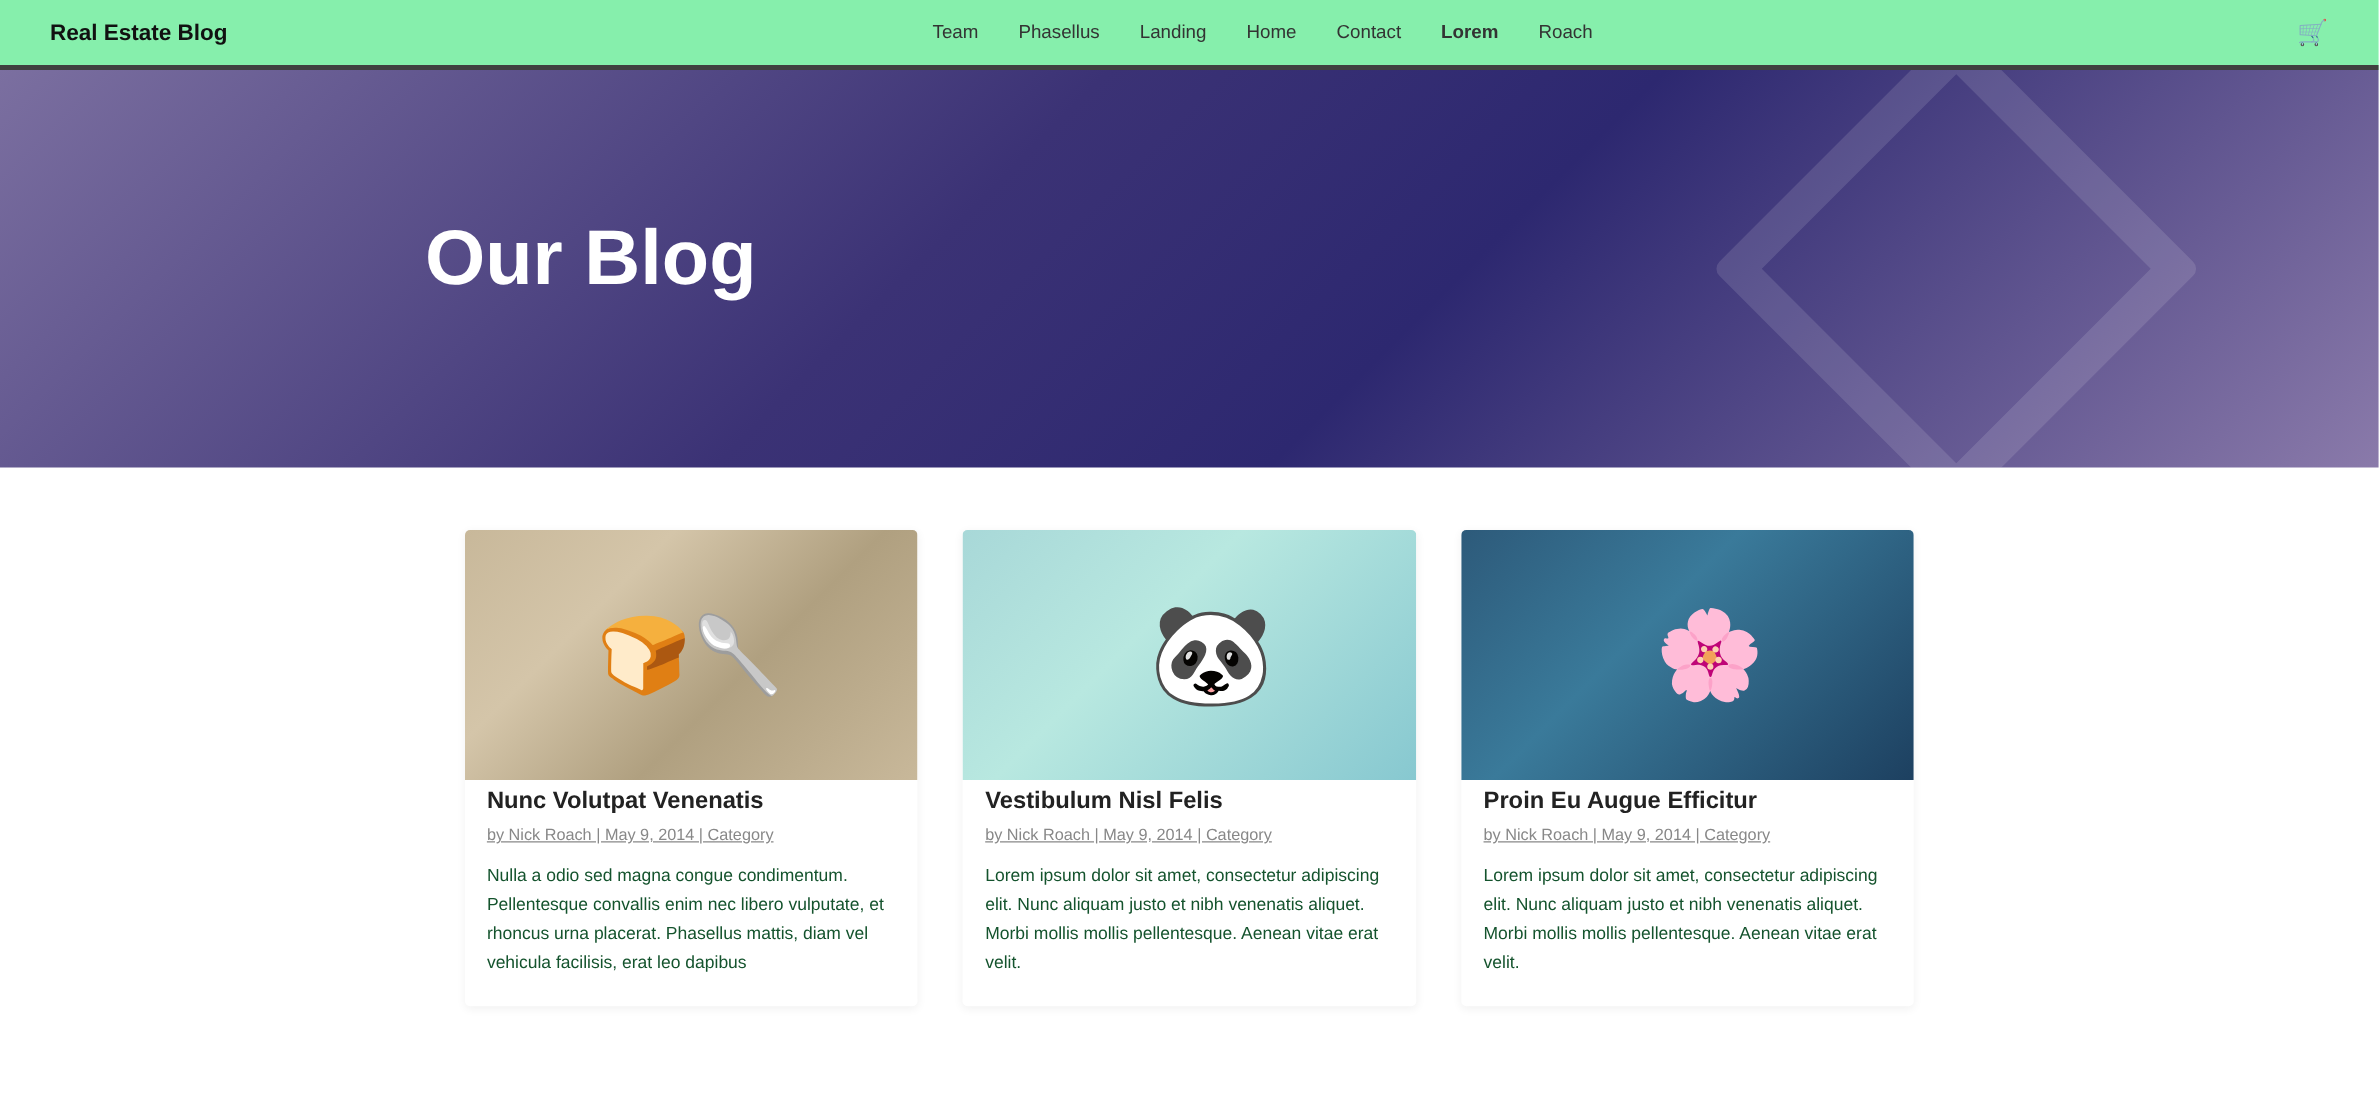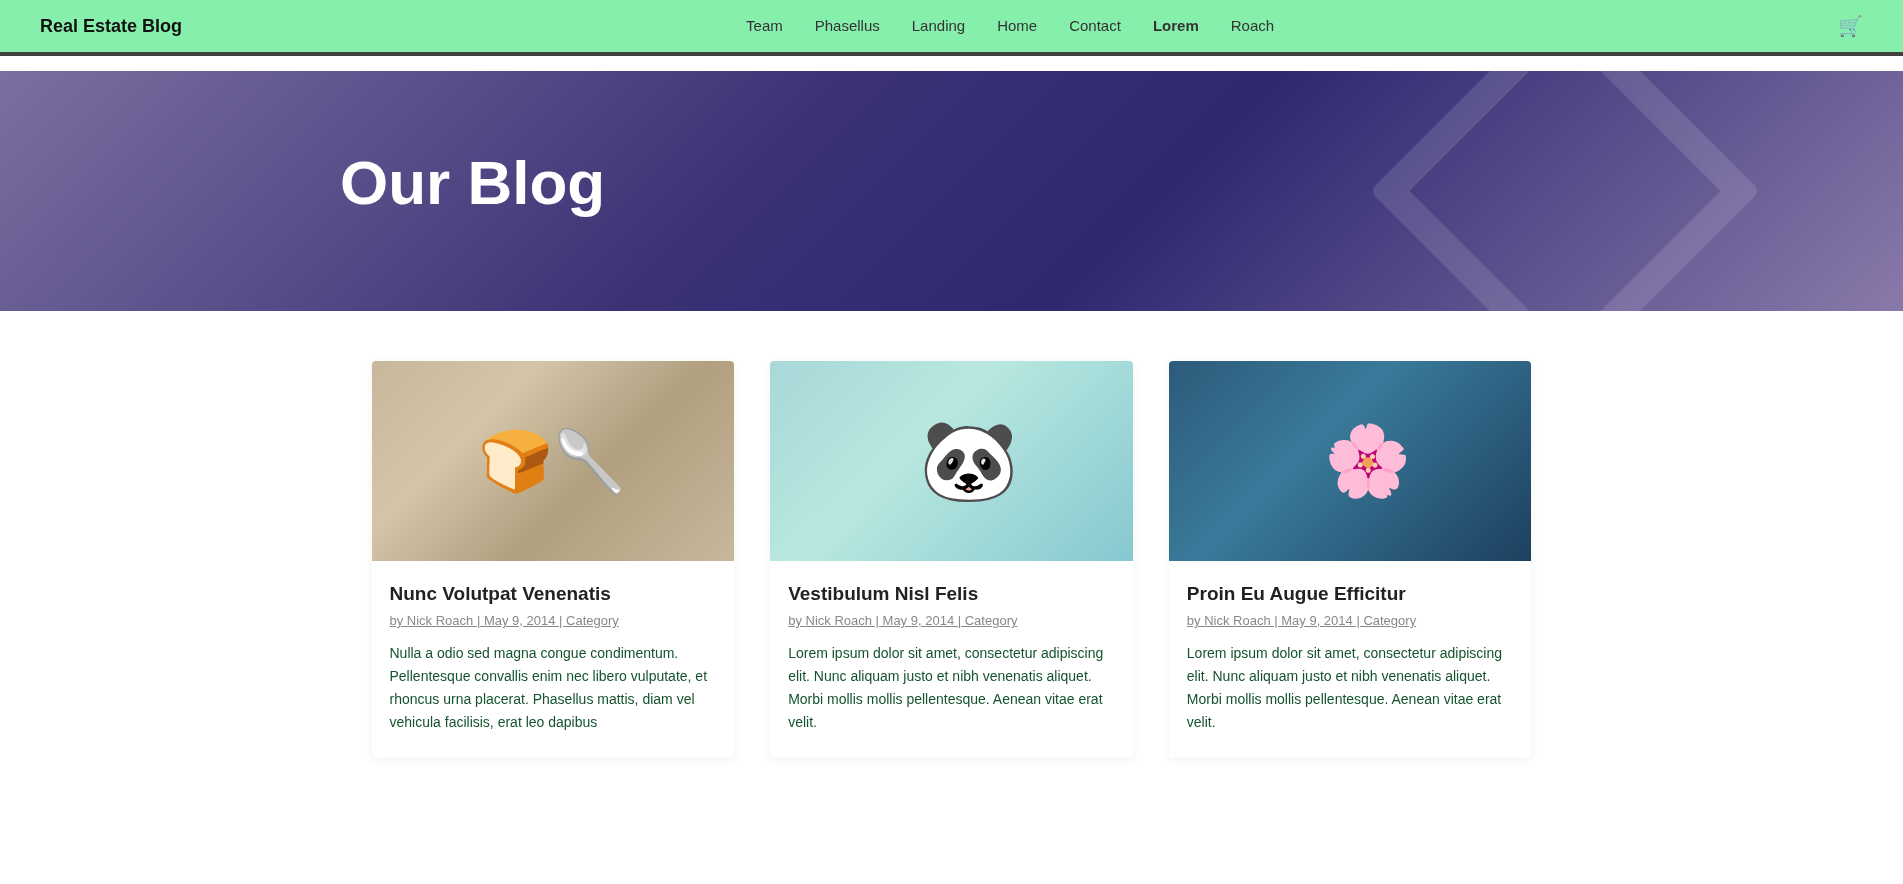--- a/index.html
+++ b/index.html
@@ -38,28 +38,27 @@
     }
     .nav-cart {
       font-size: 20px;
       cursor: pointer;
     }
 
     
     .hero {
       position: relative;
       width: 100%;
-      height: 240px;
+      height: 318px;
       background: linear-gradient(135deg, #7b6fa0 0%, #3b3275 40%, #2d2870 60%, #8a7aaa 100%);
       display: flex;
       flex-direction: column;
       justify-content: center;
       padding: 0 340px 0 340px;
       overflow: hidden;
-      margin-top: 15px;
     }
     .hero::after {
       content: '';
       position: absolute;
       right: 200px;
       top: 50%;
       transform: translateY(-50%) rotate(45deg);
       width: 220px;
       height: 220px;
       border: 28px solid rgba(255,255,255,0.12);
@@ -99,21 +98,21 @@
     }
     .card-image-placeholder {
       width: 100%;
       height: 200px;
       display: flex;
       align-items: center;
       justify-content: center;
       font-size: 48px;
     }
     .card-body {
-      padding: 22px 18px 24px;
+      padding: 6px 18px 24px;
     }
     .card-title {
       font-size: 19px;
       font-weight: 700;
       color: #222;
       margin-bottom: 8px;
     }
     .card-meta {
       font-size: 13px;
       color: #888;

